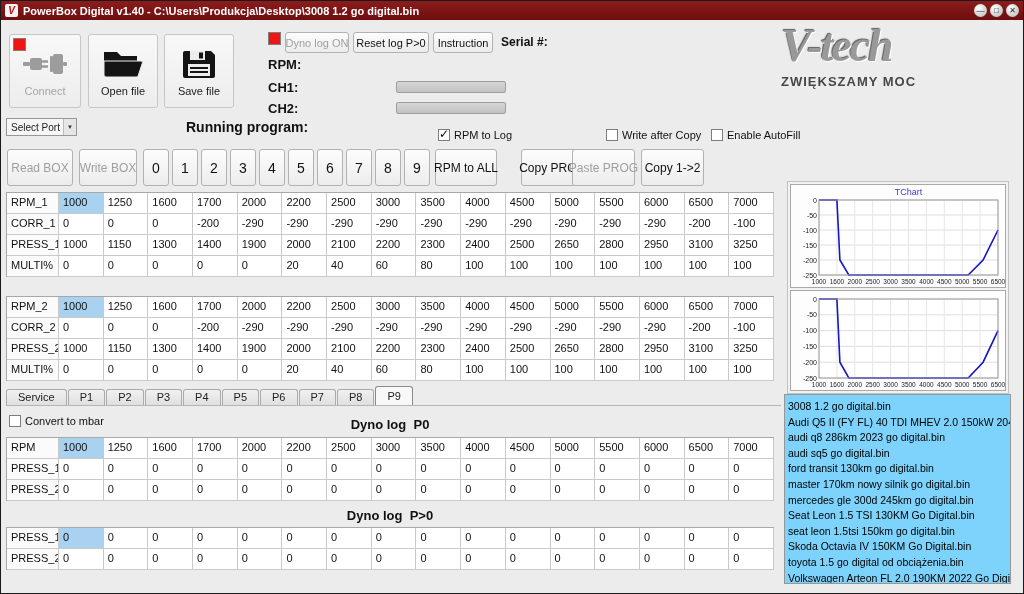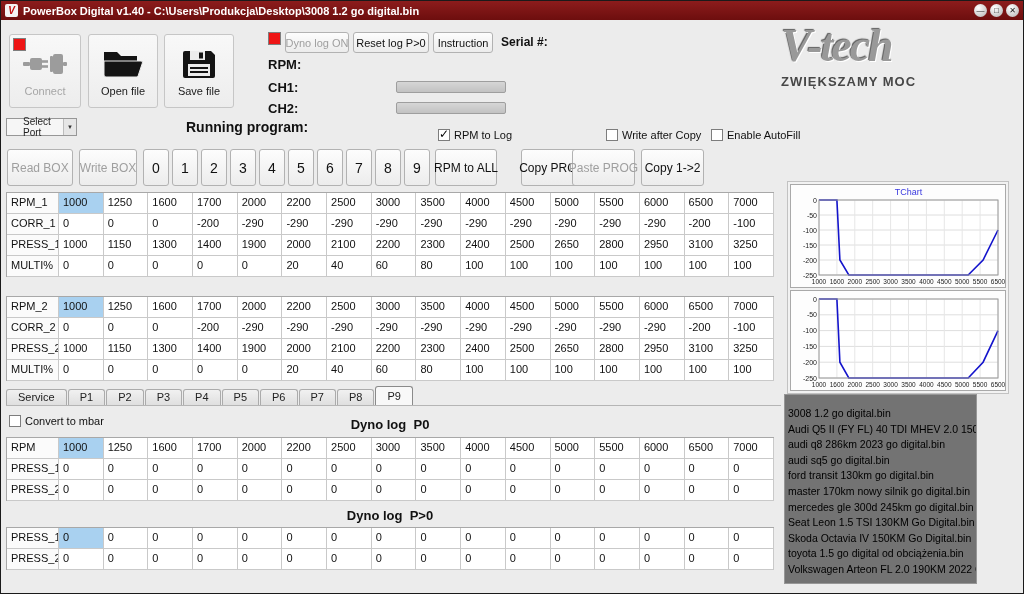--- a/index.html
+++ b/index.html
@@ -31,21 +31,21 @@
   .btn.small{height:21px;font-size:11px}
   .btn.disabled{color:#9f9f9f}
   .btn.act{top:148px;height:37px}
   .digits{position:absolute;left:142px;top:148px;display:flex;gap:3px}
   .digit{width:26px;height:37px;background:linear-gradient(#fdfdfd,#ececec);border:1px solid #b2b2b2;border-radius:3px;font-size:14px;color:#111;display:flex;align-items:center;justify-content:center;cursor:pointer}
 
   
   .progress{position:absolute;width:110px;height:12px;background:linear-gradient(#d6d6d6,#c2c2c2);border:1px solid #9e9e9e;border-radius:2px}
 
   
-  .dropdown{position:absolute;left:5px;top:117px;width:71px;height:18px;background:#f6f6f6;border:1px solid #979797;font-size:10px;color:#222;display:flex;align-items:center;padding-left:16px;cursor:pointer}
+  .dropdown{position:absolute;left:5px;top:117px;width:71px;height:18px;background:#f6f6f6;border:1px solid #979797;font-size:10px;color:#222;display:flex;align-items:center;padding-left:4px;cursor:pointer}
   .dropdown .caret{margin-left:auto;font-size:6px;color:#333;border-left:1px solid #bdbdbd;padding:0 3px;height:100%;display:flex;align-items:center;background:#e6e6e6}
 
   
   .check-item{position:absolute;display:flex;align-items:center;gap:4px;font-size:11px;color:#111;cursor:pointer;white-space:nowrap}
   .checkbox{width:12px;height:12px;background:#fff;border:1px solid #7d7d7d;position:relative;display:inline-block;flex:0 0 auto}
   .checkbox.checked::after{content:"✓";position:absolute;left:0;top:-3px;font-size:12px;font-weight:bold;color:#000}
 
   
   .gtable{position:absolute;left:5px;border-top:1px solid #a8a8a8;border-left:1px solid #a8a8a8;background:#fff;width:768px}
   .trow{display:flex;height:21px}
@@ -61,21 +61,21 @@
   .dyno-title{position:absolute;left:5px;width:768px;text-align:center;font-size:13px;font-weight:bold;color:#111;white-space:pre}
 
   
   .logo{position:absolute;right:12px;top:22px;width:230px;text-align:left}
   .logo-text{font-size:46px;line-height:46px;font-weight:bold;font-style:italic;letter-spacing:-2px;color:#999;text-shadow:1px 1px 0 #fff,-1px -1px 1px #5f5f5f;font-family:"Liberation Serif","DejaVu Serif",serif}
   .logo-slogan{font-size:13px;font-weight:bold;color:#474747;letter-spacing:1px;margin-top:5px}
 
   .chart-panel{position:absolute;left:786px;top:180px;width:222px;height:213px;background:#f2f2f2;border:1px solid #c2c2c2}
   .chart{position:absolute;background:#fdfdfd;border:1px solid #a9a9a9}
 
-  .filelist{position:absolute;left:783px;top:393px;width:193px;height:190px;background:#737373;border:1px solid #979797;overflow:hidden;padding:11px 0}
+  .filelist{position:absolute;left:783px;top:393px;width:227px;height:190px;background:#7dd3fc;border:1px solid #979797;overflow:hidden;padding:4px 0}
   .file-item{font-size:10.5px;line-height:15.6px;white-space:nowrap;overflow:hidden;padding:0 3px;color:#000;cursor:pointer}
 </style>
 </head>
 <body>
 
 <div class="window">
 
   <div class="titlebar">
     <div class="title-icon">V</div>
     <div class="title-text">PowerBox Digital v1.40 - C:\Users\Produkcja\Desktop\3008 1.2 go digital.bin</div>
@@ -545,18 +545,19 @@
 
   <div class="filelist">
       <div class="file-item">3008 1.2 go digital.bin</div>
       <div class="file-item">Audi Q5 II (FY FL) 40 TDI MHEV 2.0 150kW 204KM (...</div>
       <div class="file-item">audi q8 286km 2023 go digital.bin</div>
       <div class="file-item">audi sq5 go digital.bin</div>
       <div class="file-item">ford transit 130km go digital.bin</div>
       <div class="file-item">master 170km nowy silnik go digital.bin</div>
       <div class="file-item">mercedes gle 300d 245km go digital.bin</div>
       <div class="file-item">Seat Leon 1.5 TSI 130KM Go Digital.bin</div>
+      <div class="file-item">seat leon 1.5tsi 150km go digital.bin</div>
       <div class="file-item">Skoda Octavia IV 150KM Go Digital.bin</div>
       <div class="file-item">toyota 1.5 go digital od obciążenia.bin</div>
       <div class="file-item">Volkswagen Arteon FL 2.0 190KM 2022 Go Digital Au...</div>
     </div>
 
 </div>
 
 </body></html>

